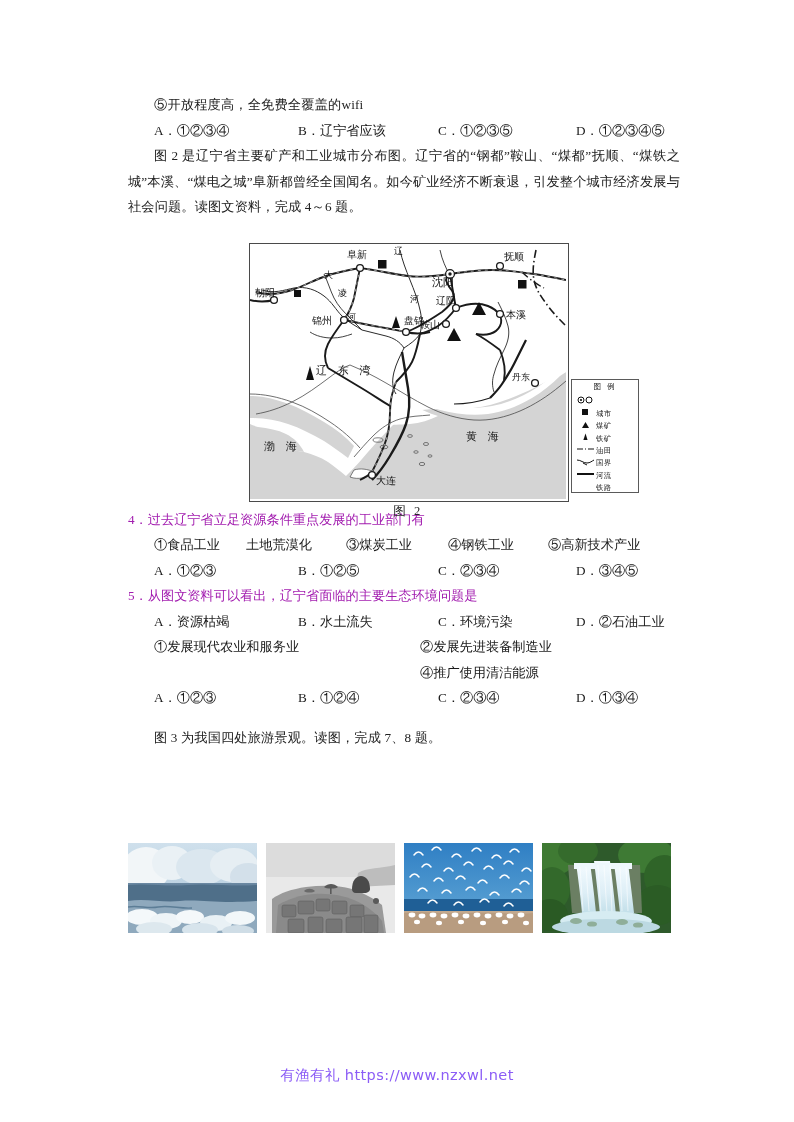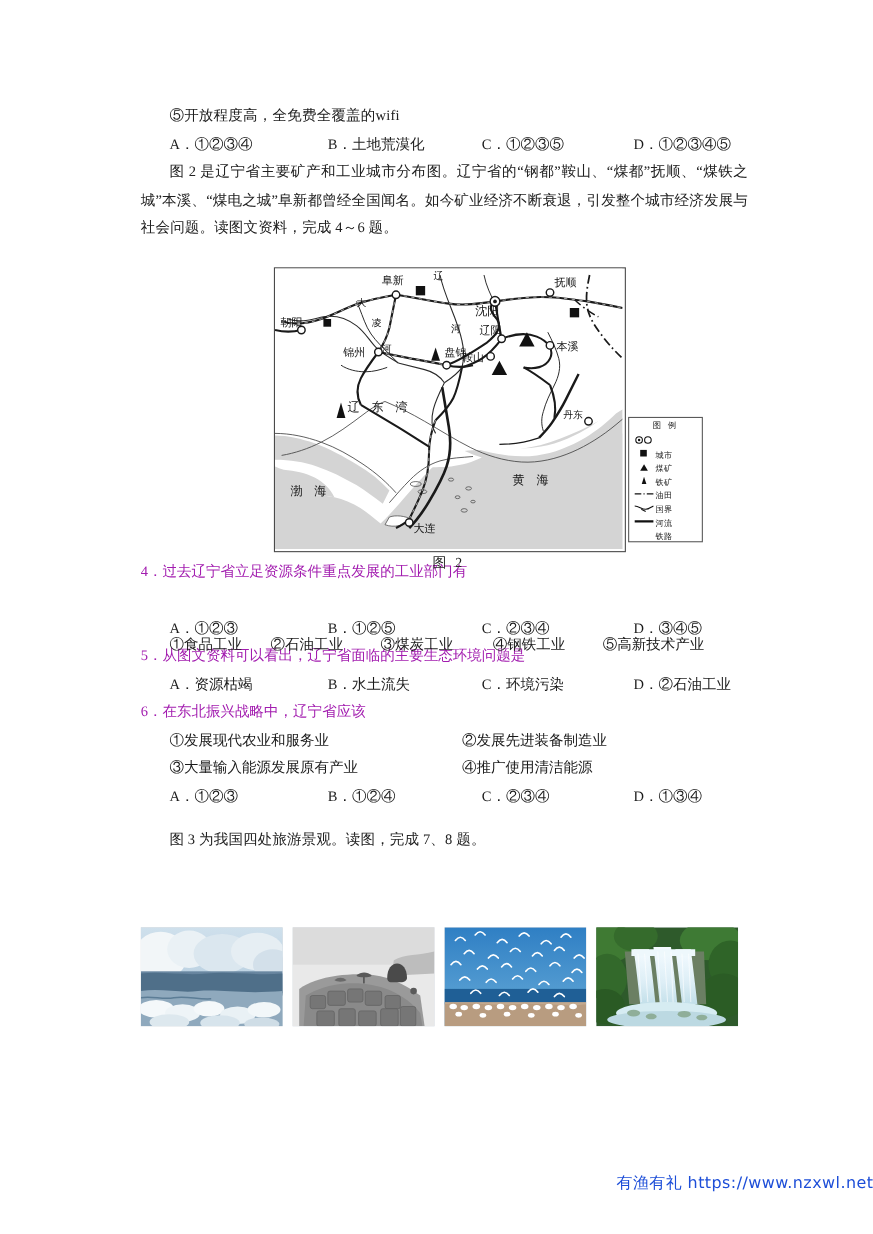--- a/index.html
+++ b/index.html
@@ -63,21 +63,21 @@
   .o2 { left: 160px; }
   .o3 { left: 290px; }
   .o4 { left: 420px; }
 
   .opts.wide .o1 { left: 26px; }
   .opts.wide .o2 { left: 170px; }
   .opts.wide .o3 { left: 310px; }
   .opts.wide .o4 { left: 448px; }
 
   .nums { position: relative; height: 25.5px; font-size: 13.2px; line-height: 25.5px; }
-  .nums > span { position: absolute; white-space: pre; margin-top: 41px; }
+  .nums > span { position: absolute; white-space: pre; }
   .n1 { left: 26px; }
   .n2 { left: 118px; }
   .n3 { left: 218px; }
   .n4 { left: 320px; }
   .n5 { left: 420px; }
 
   .two { position: relative; height: 25.5px; font-size: 13.2px; line-height: 25.5px; }
   .two > span { position: absolute; white-space: pre; }
   .t1 { left: 26px; }
   .t2 { left: 292px; }
@@ -158,77 +158,75 @@
     background: #cfd6dc;
   }
   .photo svg { display: block; }
 
   
   .watermark {
     position: absolute;
     left: 0;
     top: 1066px;
     width: 794px;
-    text-align: right;
+    text-align: center;
     font-size: 14.5px;
-    color: #1d4ed8;
+    color: #8b5cf6;
     font-family: "DejaVu Sans", "Liberation Sans", sans-serif;
     letter-spacing: .4px;
   }
 </style>
 </head>
 <body>
 
 <div class="page">
 
   <div class="textcol">
 
     <div class="line sub">⑤开放程度高，全免费全覆盖的wifi</div>
 
     <div class="opts wide">
       <span class="o1">A．①②③④</span>
-      <span class="o2">B．土地荒漠化</span>
+      <span class="o2">B．辽宁省应该</span>
       <span class="o3">C．①②③⑤</span>
       <span class="o4">D．①②③④⑤</span>
     </div>
 
     <div class="para">图 2 是辽宁省主要矿产和工业城市分布图。辽宁省的“钢都”鞍山、“煤都”抚顺、“煤铁之城”本溪、“煤电之城”阜新都曾经全国闻名。如今矿业经济不断衰退，引发整个城市经济发展与社会问题。读图文资料，完成 4～6 题。</div>
 
     <div style="height:287px"></div>
 
     <div class="qline">4．过去辽宁省立足资源条件重点发展的工业部门有</div>
     <div class="nums">
       <span class="n1">①食品工业</span>
-      <span class="n2">②石油工业</span>
+      <span class="n2">土地荒漠化</span>
       <span class="n3">③煤炭工业</span>
       <span class="n4">④钢铁工业</span>
       <span class="n5">⑤高新技术产业</span>
     </div>
     <div class="opts wide">
       <span class="o1">A．①②③</span>
       <span class="o2">B．①②⑤</span>
       <span class="o3">C．②③④</span>
       <span class="o4">D．③④⑤</span>
     </div>
 
     <div class="qline">5．从图文资料可以看出，辽宁省面临的主要生态环境问题是</div>
     <div class="opts wide">
       <span class="o1">A．资源枯竭</span>
       <span class="o2">B．水土流失</span>
       <span class="o3">C．环境污染</span>
       <span class="o4">D．②石油工业</span>
     </div>
 
-    <div class="qline">6．在东北振兴战略中，辽宁省应该</div>
     <div class="two">
       <span class="t1">①发展现代农业和服务业</span>
       <span class="t2">②发展先进装备制造业</span>
     </div>
     <div class="two">
-      <span class="t1">③大量输入能源发展原有产业</span>
       <span class="t2">④推广使用清洁能源</span>
     </div>
     <div class="opts wide">
       <span class="o1">A．①②③</span>
       <span class="o2">B．①②④</span>
       <span class="o3">C．②③④</span>
       <span class="o4">D．①③④</span>
     </div>
 
     <div style="height:14px"></div>

